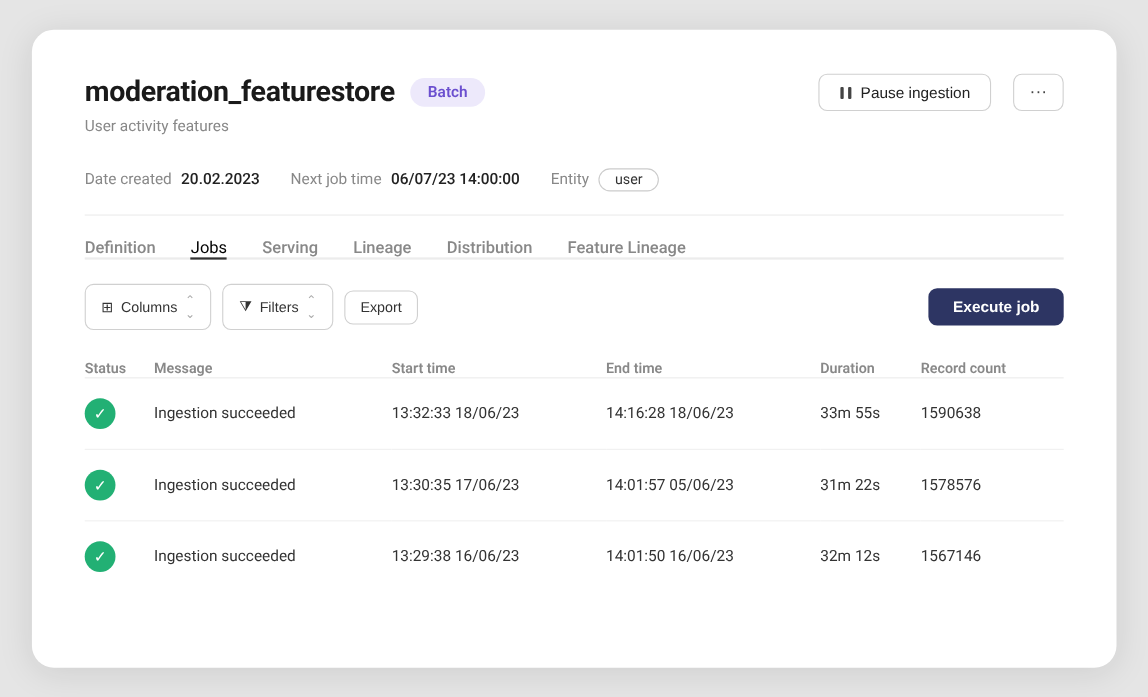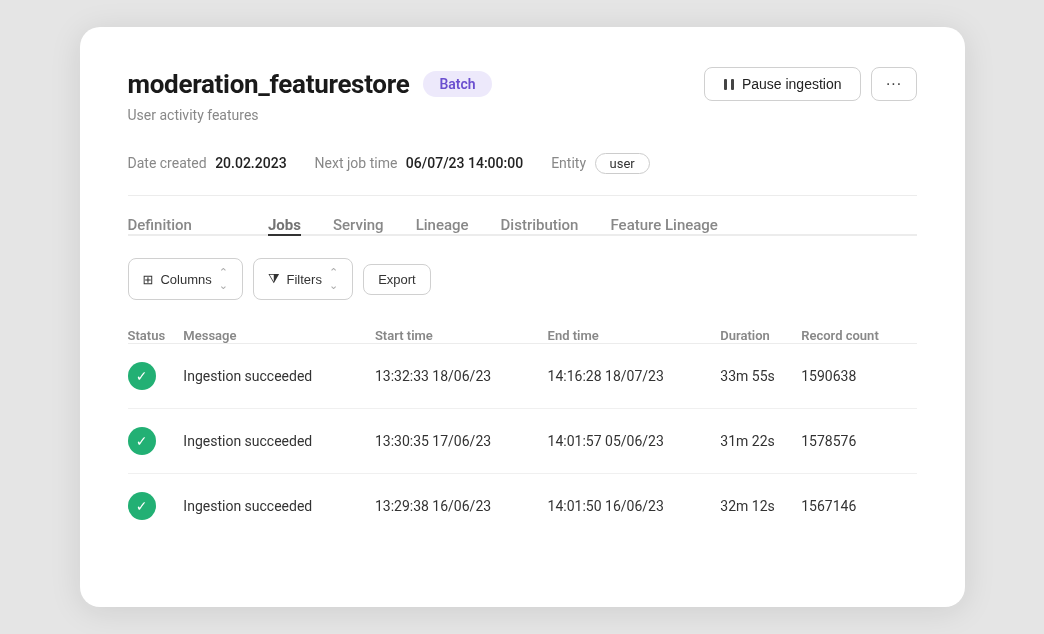--- a/index.html
+++ b/index.html
@@ -7,21 +7,21 @@
       background: #e5e5e5;
       display: flex;
       align-items: center;
       justify-content: center;
       min-height: 100vh;
       font-family: -apple-system, BlinkMacSystemFont, 'Segoe UI', Roboto, sans-serif;
     }
     .card {
       background: #ffffff;
       border-radius: 20px;
-      width: 885px;
+      width: 986px;
       min-height: 580px;
       padding: 40px 48px;
       box-shadow: 0 4px 32px rgba(0,0,0,0.10);
     }
     .header-row {
       display: flex;
       align-items: center;
       justify-content: space-between;
       margin-bottom: 6px;
     }
@@ -45,21 +45,21 @@
       border-radius: 20px;
     }
     .subtitle {
       font-size: 14px;
       color: #888;
       margin-bottom: 32px;
     }
     .header-actions {
       display: flex;
       align-items: center;
-      gap: 10px;
+      gap: 20px;
     }
     .btn-pause {
       display: flex;
       align-items: center;
       gap: 7px;
       border: 1.5px solid #d0d0d0;
       background: #fff;
       border-radius: 8px;
       padding: 8px 18px;
       font-size: 14px;
@@ -120,24 +120,23 @@
     .tab {
       font-size: 15px;
       font-weight: 500;
       color: #888;
       padding-bottom: 0;
       cursor: pointer;
       border-bottom: 2.5px solid transparent;
       margin-bottom: -2px;
     }
     .tab.active {
-      color: #737373;
-      font-weight: 700;
+      color: #000000;
+      font-weight: 400;
       border-bottom: 2.5px solid #333;
-      margin-left: 44px;
     }
     .toolbar {
       display: flex;
       align-items: center;
       gap: 10px;
       margin-bottom: 28px;
     }
     .btn-toolbar {
       display: flex;
       align-items: center;
@@ -266,41 +265,44 @@
       <span class="select-arrow">⌃<br style="line-height:0">⌄</span>
     </button>
     <button class="btn-toolbar">
       <span style="font-size:13px;">⧩</span>
       <span>Filters</span>
       <span class="select-arrow">⌃<br style="line-height:0">⌄</span>
     </button>
     <button class="btn-toolbar">
       <span>Export</span>
     </button>
+    <button class="btn-execute">
+      <span>Execute job</span>
+    </button>
   </div>
 
   <table class="table">
     <thead>
       <tr id="table-headers-row">
           <th>Status</th>
           <th>Message</th>
           <th>Start time</th>
           <th>End time</th>
           <th>Duration</th>
           <th>Record count</th>
         </tr>
     </thead>
     <tbody id="table-body">
         <tr>
           <td>
             <div class="check-icon">✓</div>
           </td>
           <td>Ingestion succeeded</td>
           <td>13:32:33  18/06/23</td>
-          <td>14:16:28  18/07/23</td>
+          <td>14:16:28  18/06/23</td>
           <td>33m 55s</td>
           <td>1590638</td>
         </tr>
         <tr>
           <td>
             <div class="check-icon">✓</div>
           </td>
           <td>Ingestion succeeded</td>
           <td>13:30:35  17/06/23</td>
           <td>14:01:57  05/06/23</td>

